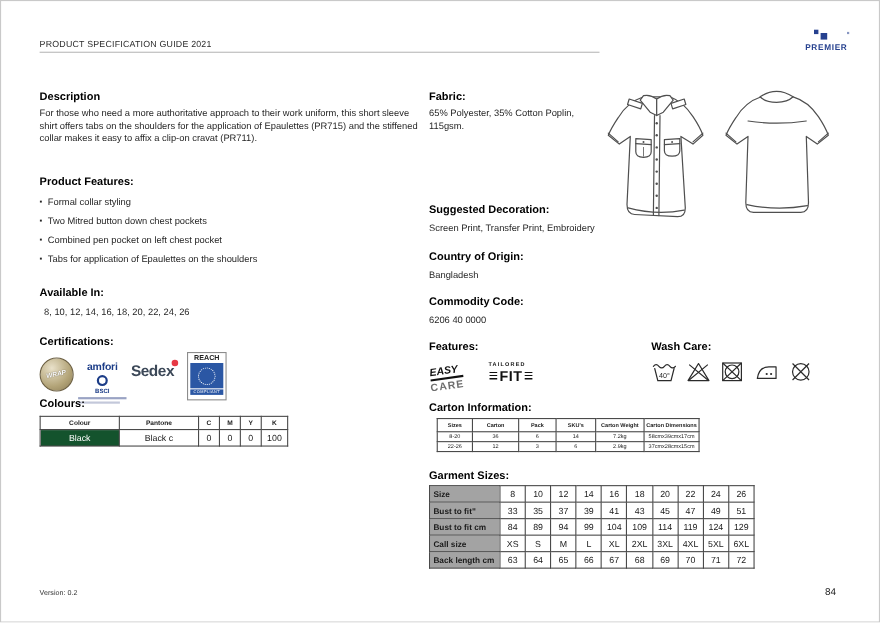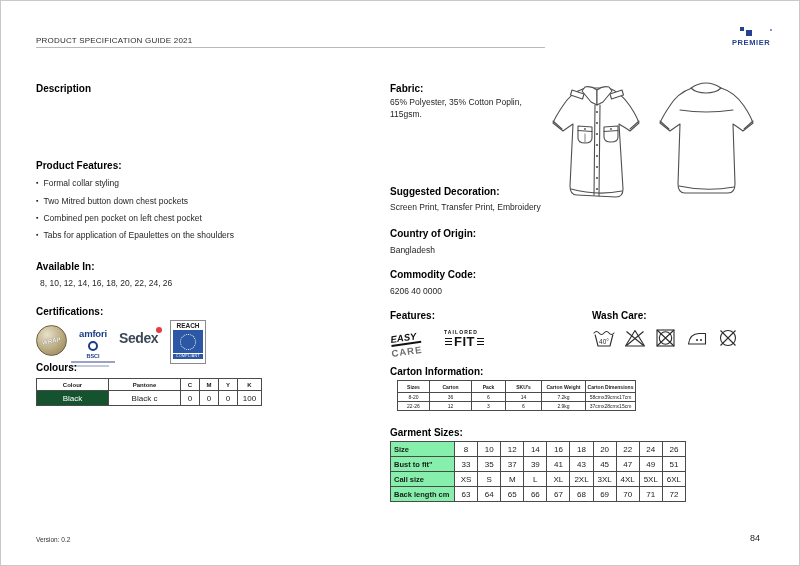--- a/index.html
+++ b/index.html
@@ -22,21 +22,21 @@
   td,th{border:1px solid #4a4a4a;text-align:center;vertical-align:middle;padding:0;overflow:hidden;white-space:nowrap;}
   .colours-tbl{width:225px;}
   .colours-tbl th{font-size:6px;font-weight:bold;height:11px;}
   .colours-tbl td{font-size:8px;height:14px;}
   .sw-black{background:#14532d;color:#fff;}
   .carton-tbl{width:238px;}
   .carton-tbl th{font-size:5px;font-weight:bold;height:11px;}
   .carton-tbl td{font-size:5px;height:8px;}
   .garment-tbl{width:296px;}
   .garment-tbl td{font-size:8px;height:14px;}
-  .garment-tbl td.lbl{font-size:7.5px;font-weight:bold;text-align:left;padding-left:3px;background:#86efac;}
+  .garment-tbl td.lbl{font-size:7.5px;font-weight:bold;text-align:left;padding-left:3px;background:#a3a3a3;}
   
   .premier-txt{font-size:7.5px;font-weight:bold;color:#26418f;letter-spacing:.6px;}
   .sq{position:absolute;background:#26418f;}
   
   .wrap-circ{width:29px;height:29px;border-radius:50%;border:1px solid #6b5f43;
     background:radial-gradient(circle at 35% 30%, #e9e1ca, #b3a478 60%, #8a7b55);
     display:flex;align-items:center;justify-content:center;}
   .wrap-txt{font-size:6px;font-weight:bold;font-style:italic;color:#fff;text-shadow:0 0 1px #4c4430;transform:rotate(-12deg);}
   .amfori-row{display:flex;align-items:center;gap:2px;flex-direction:column;}
   .amfori-txt{font-size:9.5px;font-weight:bold;color:#1b3c87;letter-spacing:-.2px;}
@@ -73,20 +73,21 @@
   <div class="abs rule" style="left:36px;top:47px;width:509px;"></div>
 
   <div class="abs" style="left:727px;top:26px;width:52px;height:22px;">
     <div class="sq" style="left:13px;top:1px;width:4px;height:4px;"></div>
     <div class="sq" style="left:19px;top:4px;width:6px;height:6px;"></div>
     <div class="sq" style="left:43px;top:3px;width:2px;height:2px;opacity:.55;"></div>
     <div class="abs premier-txt" style="left:5px;top:12px;">PREMIER</div>
   </div>
 
   <div class="abs h-sec" style="left:36px;top:83px;">Description</div>
+  <div class="abs body-txt" style="left:36px;top:97px;width:354px;">For those who need a more authoritative approach to their work uniform, this short sleeve shirt offers tabs on the shoulders for the application of Epaulettes (PR715) and the stiffened collar makes it easy to affix a clip-on cravat (PR711).</div>
 
   <div class="abs h-sec" style="left:36px;top:160px;">Product Features:</div>
   <div class="abs bullet" style="left:36px;top:178px;">Formal collar styling</div>
   <div class="abs bullet" style="left:36px;top:196px;">Two Mitred button down chest pockets</div>
   <div class="abs bullet" style="left:36px;top:213px;">Combined pen pocket on left chest pocket</div>
   <div class="abs bullet" style="left:36px;top:230px;">Tabs for application of Epaulettes on the shoulders</div>
 
   <div class="abs h-sec" style="left:36px;top:261px;">Available In:</div>
   <div class="abs small-txt" style="left:40px;top:278px;">8, 10, 12, 14, 16, 18, 20, 22, 24, 26</div>
 
@@ -331,20 +332,33 @@
           <td>37</td>
           <td>39</td>
           <td>41</td>
           <td>43</td>
           <td>45</td>
           <td>47</td>
           <td>49</td>
           <td>51</td>
     </tr>
     <tr>
+      <td class="lbl">Bust to fit cm</td>
+      <td>84</td>
+          <td>89</td>
+          <td>94</td>
+          <td>99</td>
+          <td>104</td>
+          <td>109</td>
+          <td>114</td>
+          <td>119</td>
+          <td>124</td>
+          <td>129</td>
+    </tr>
+    <tr>
       <td class="lbl">Call size</td>
       <td>XS</td>
           <td>S</td>
           <td>M</td>
           <td>L</td>
           <td>XL</td>
           <td>2XL</td>
           <td>3XL</td>
           <td>4XL</td>
           <td>5XL</td>

